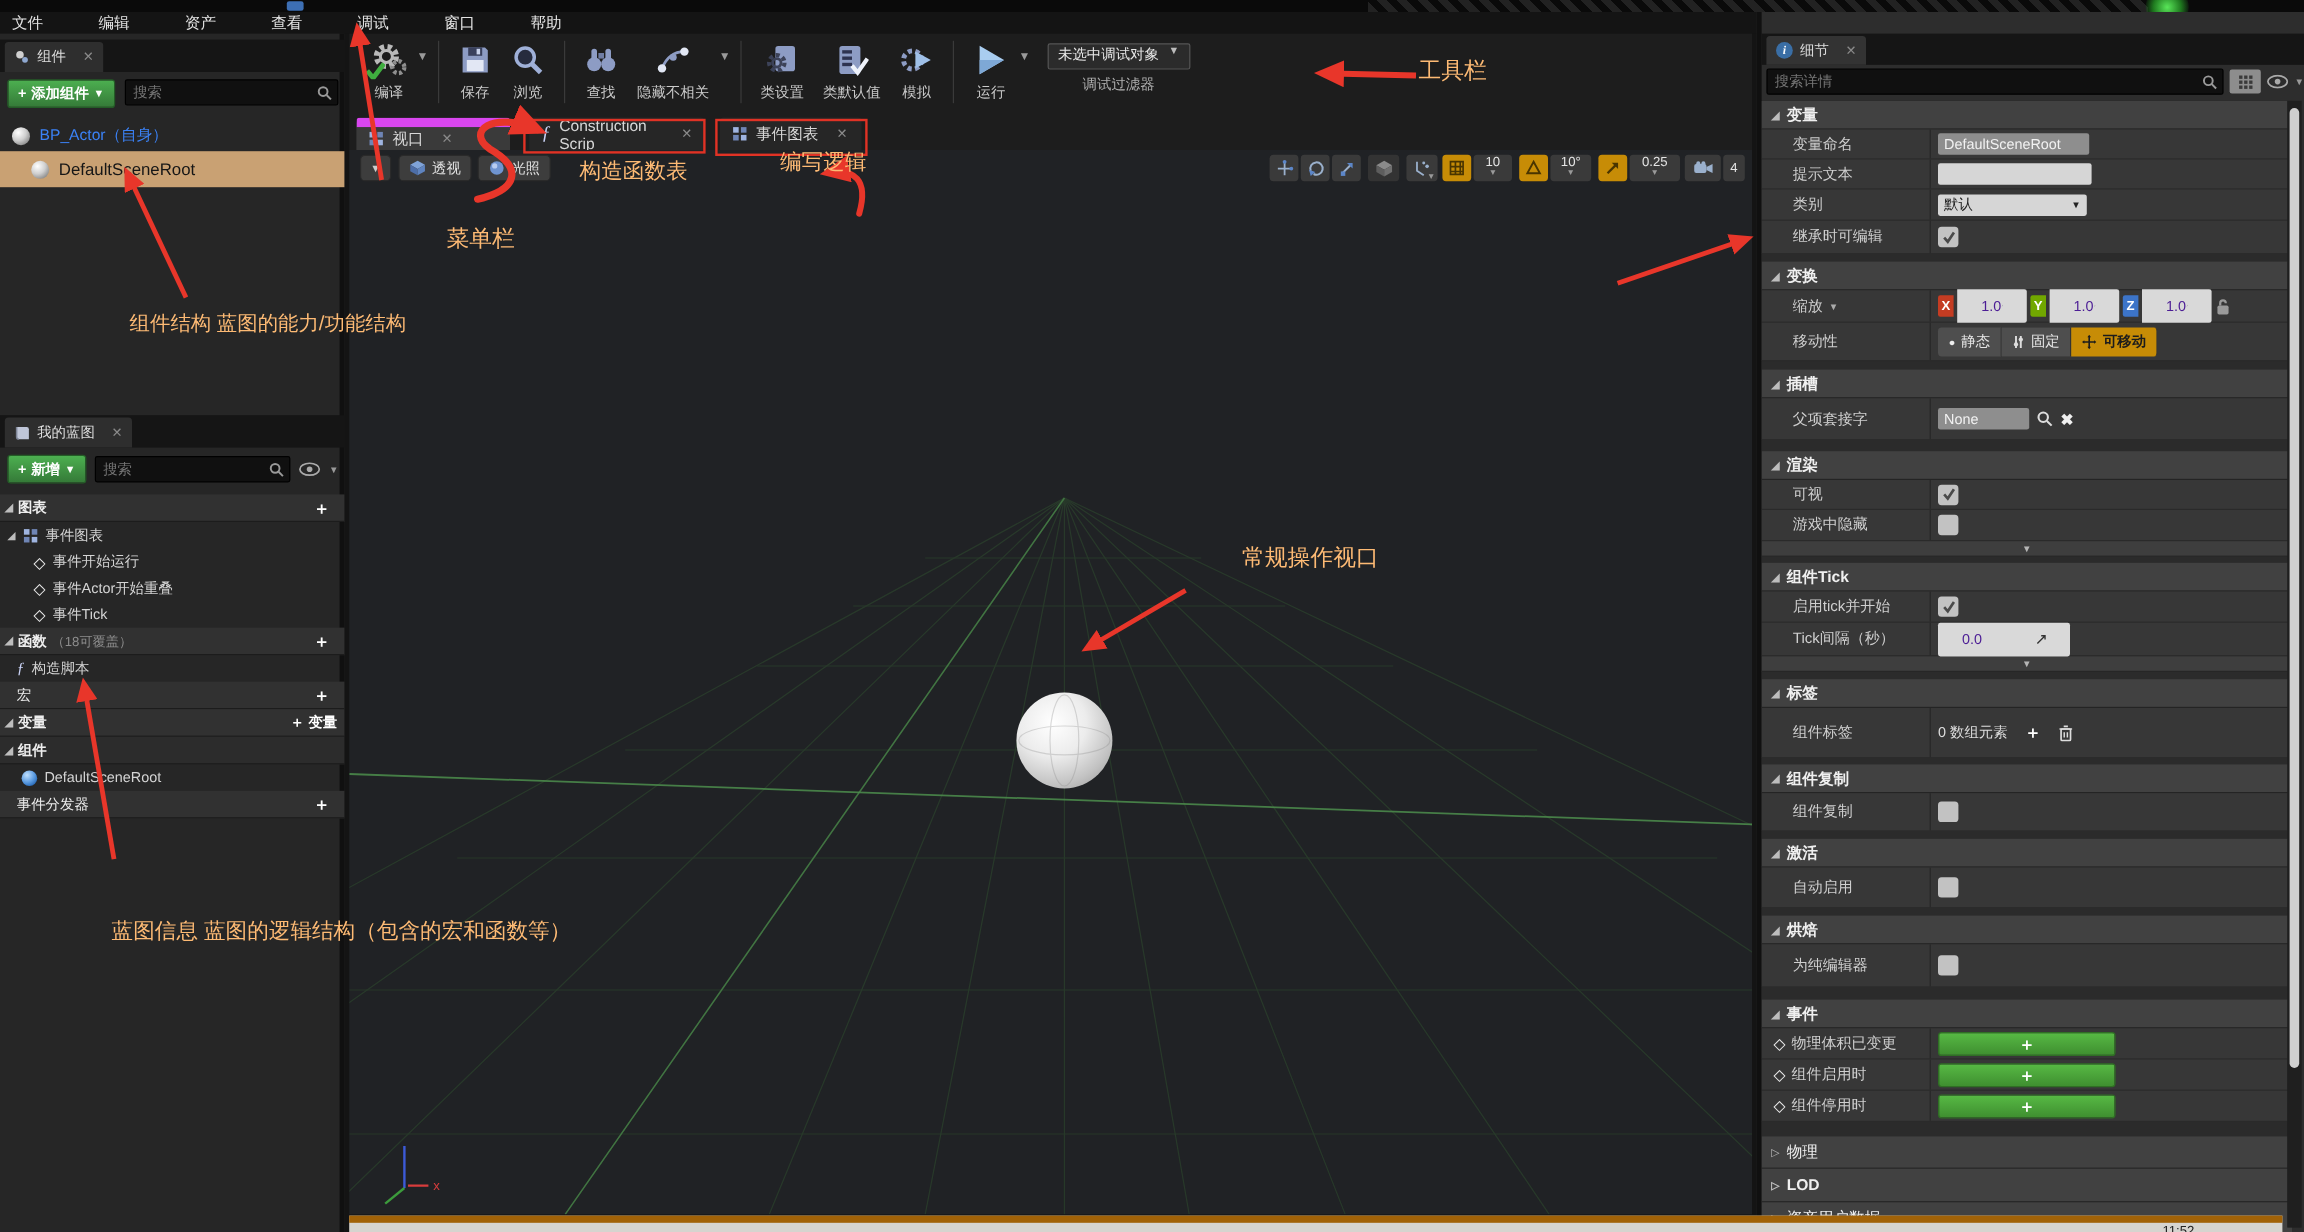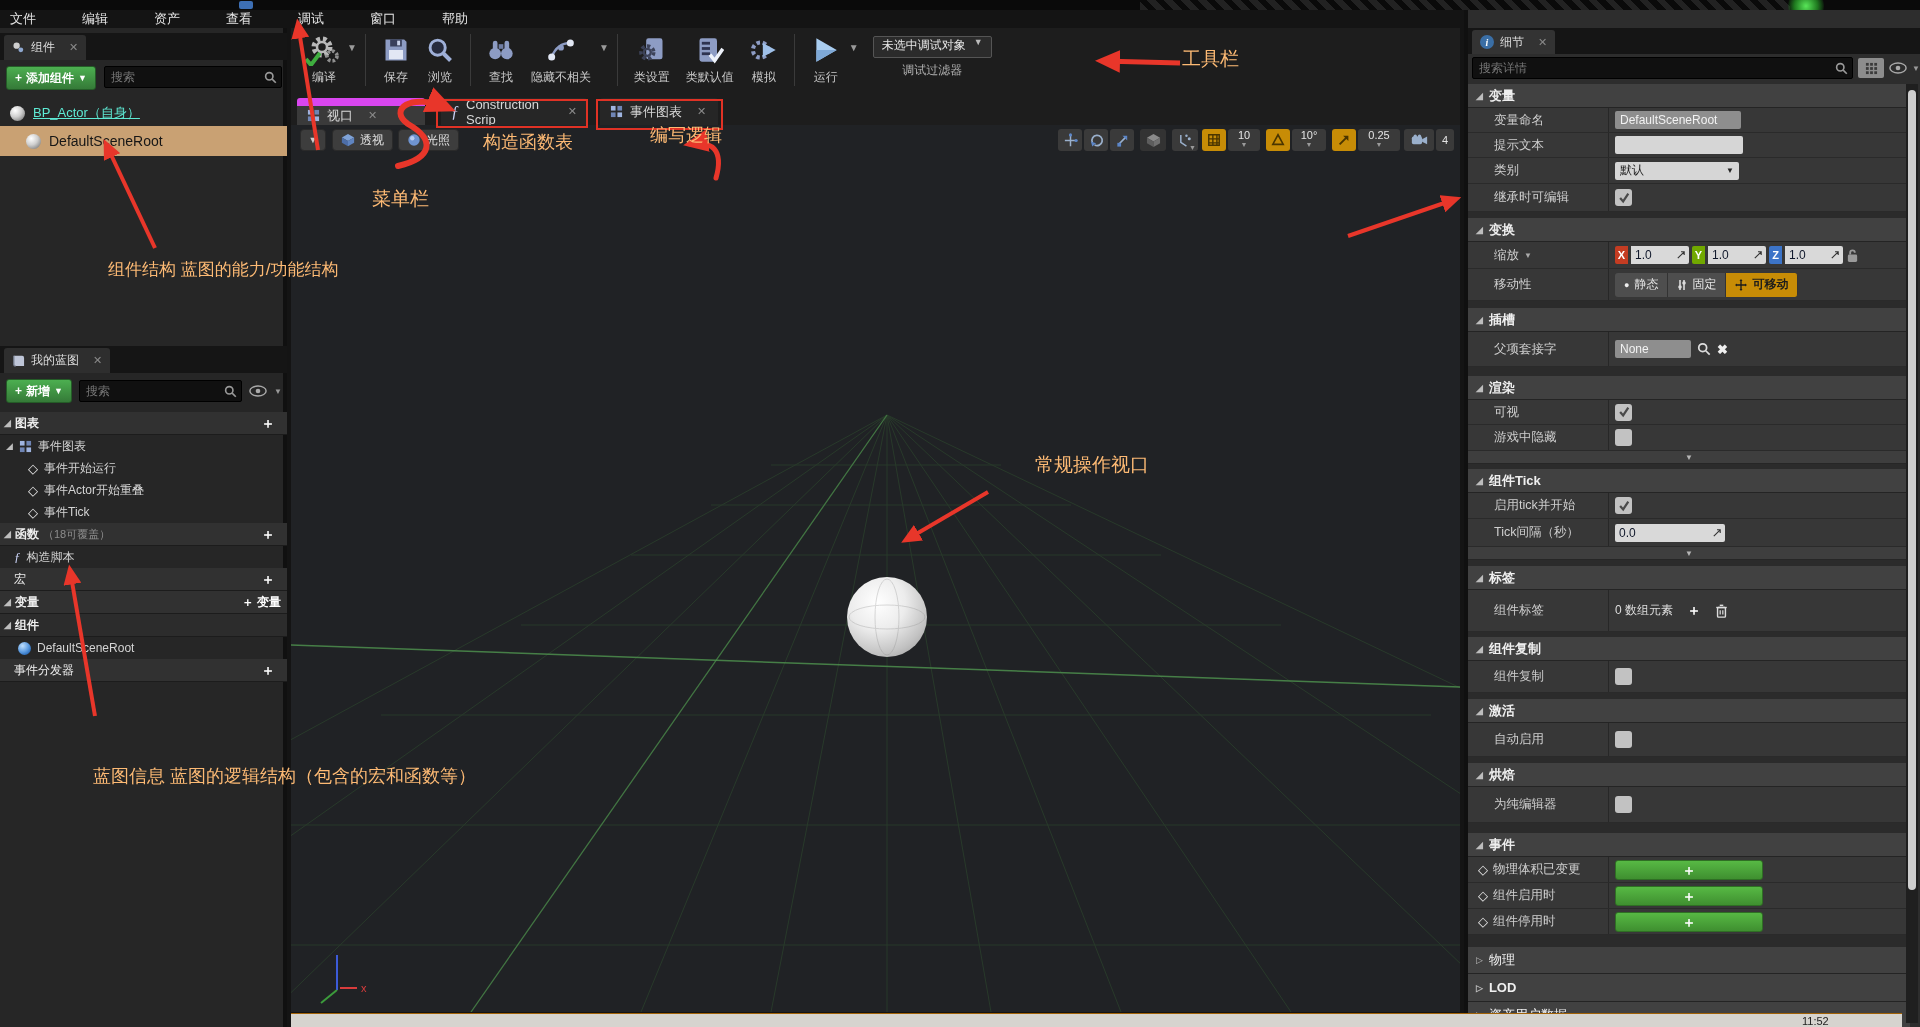--- a/index.html
+++ b/index.html
@@ -88,30 +88,30 @@
   .dlabel{width:140px;padding-left:26px;display:flex;align-items:center;font-size:12.5px;color:#cfcfcf;flex:none;gap:5px;}
   .dval{flex:1;border-left:1px solid #272727;display:flex;align-items:center;padding-left:6px;gap:6px;}
   .dgap{background:#2b2b2b;}
   .expander{height:13px;background:#3e3e3e;border-bottom:1px solid #262626;display:flex;align-items:center;justify-content:center;color:#b5b5b5;font-size:8px;}
   .cb{width:17px;height:17px;background:#c2c2c2;border-radius:3px;display:flex;align-items:center;justify-content:center;}
   .cb svg{display:none;}
   .cb.checked svg{display:block;}
   .fieldbox{height:18px;background:#d6d6d6;color:#222;font-size:12px;display:flex;align-items:center;padding:0 5px;border-radius:2px;}
   .fieldbox.gray{background:#8e8e8e;color:#f2f2f2;}
   .axis-tag{width:13px;height:18px;color:#fff;font-weight:bold;font-size:11px;display:flex;align-items:center;justify-content:center;border-radius:2px 0 0 2px;flex:none;}
-  .vec-in{width:58px;height:18px;background:#d9d9d9;color:#0f172a;font-size:12px;display:flex;align-items:center;justify-content:space-between;padding:0 4px;border-radius:0 2px 2px 0;}
+  .vec-in{width:58px;height:28px;background:#d9d9d9;color:#4c1d95;font-size:12px;display:flex;align-items:center;justify-content:space-between;padding:0 20px;border-radius:0 2px 2px 0;}
   .seg{height:24px;display:flex;align-items:center;justify-content:center;gap:5px;font-size:12px;color:#e6e6e6;background:#4e4e4e;border-right:1px solid #333;padding:0 9px;}
   .seg.sel{background:#c78c06;color:#1c1c1c;font-weight:bold;border-radius:0 3px 3px 0;}
   .greenplus{width:148px;height:20px;background:linear-gradient(#57b944,#3f8f30);border:1px solid #2f6f24;border-radius:3px;
     color:#fff;font-weight:bold;font-size:14px;display:flex;align-items:center;justify-content:center;line-height:1;}
   #dscroll{position:absolute;right:2px;top:74px;width:12px;height:939px;background:#1f1f1f;}
   #dthumb{position:absolute;left:2px;top:6px;width:8px;height:800px;background:#cfcfcf;border-radius:4px;}
 
   
-  #taskbar{position:absolute;left:291px;top:1013px;width:1611px;height:14px;background:#d6d4cf;border-top:1px solid #a16207;}
+  #taskbar{position:absolute;left:291px;top:1013px;width:1611px;height:14px;background:#d6d4cf;border-top:6px solid #a16207;}
   #clock{position:absolute;left:1511px;top:1px;font-size:11px;color:#222;}
 
   
   .anno{position:absolute;color:#fdba74;font-size:18px;z-index:60;pointer-events:none;white-space:nowrap;}
   .redbox{position:absolute;border:2px solid #e03225;z-index:55;pointer-events:none;}
   #annosvg{position:absolute;left:0;top:0;z-index:58;pointer-events:none;}
 </style>
 </head>
 <body>
 
@@ -160,21 +160,21 @@
         <svg class="mag" width="13" height="13" viewBox="0 0 16 16">
             <circle cx="6.5" cy="6.5" r="4.5" fill="none" stroke="#999" stroke-width="2"></circle>
             <line x1="10" y1="10" x2="14.5" y2="14.5" stroke="#999" stroke-width="2"></line>
           </svg>
       </div>
     </div>
 
     <div class="abs" style="left:0;top:72px;width:287px;">
       <div class="row-item">
         <span class="ball"></span>
-        <span style="color:#5eead4;text-decoration:underline;">BP_Actor（自身）</span>
+        <span style="color:#3b82f6;">BP_Actor（自身）</span>
       </div>
       <div class="row-item" id="rootrow" style="padding-left:26px;">
         <span class="ball"></span>
         <span>DefaultSceneRoot</span>
       </div>
     </div>
 
     <div class="tabbar" style="top:318px;">
       <div class="ltab">
         <svg class="gridicon" viewBox="0 0 14 14">

